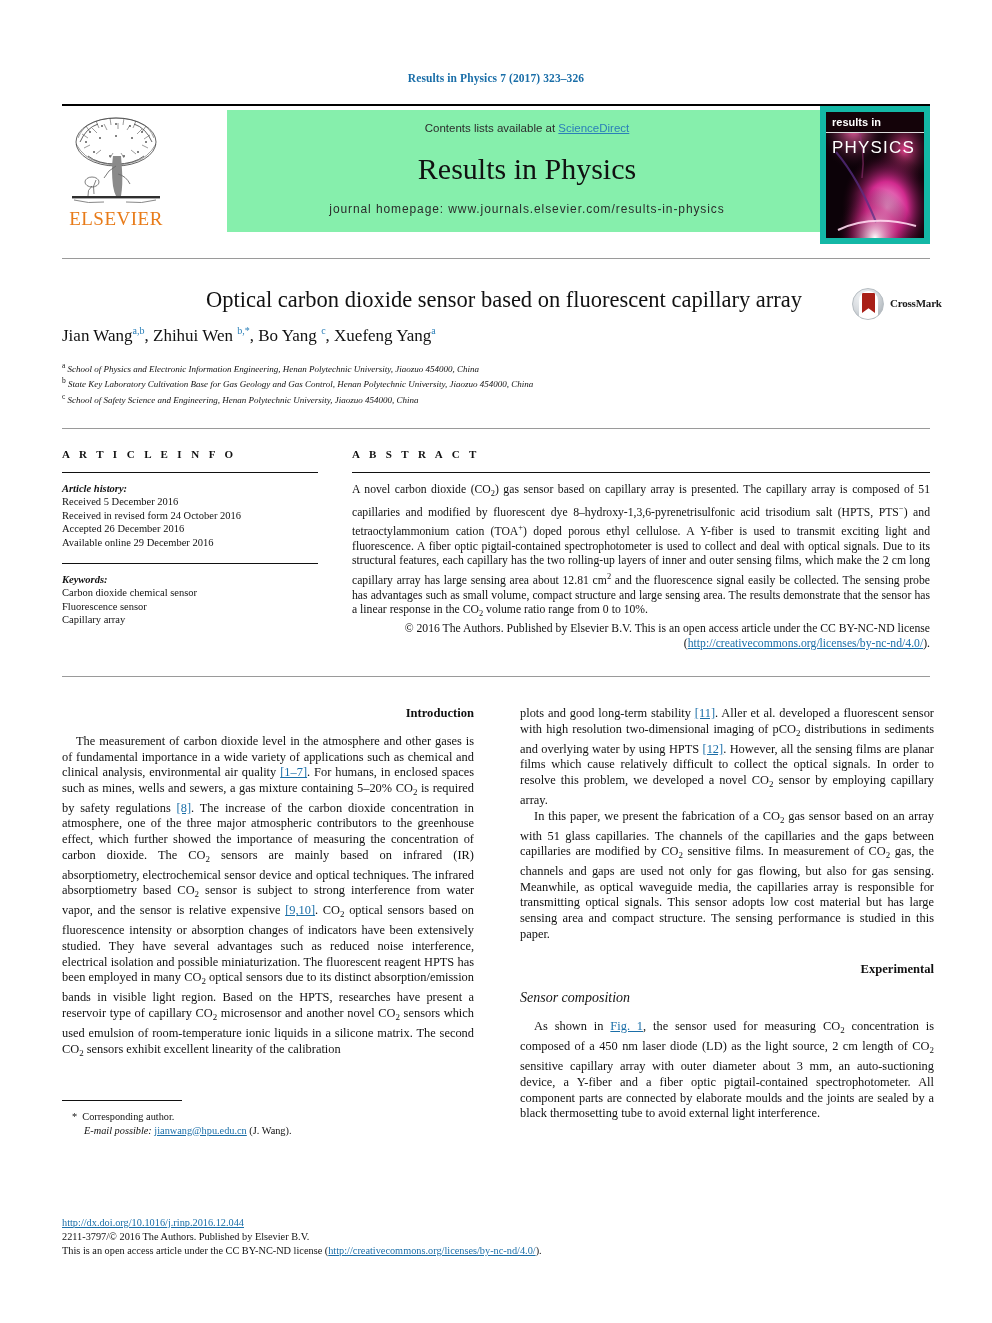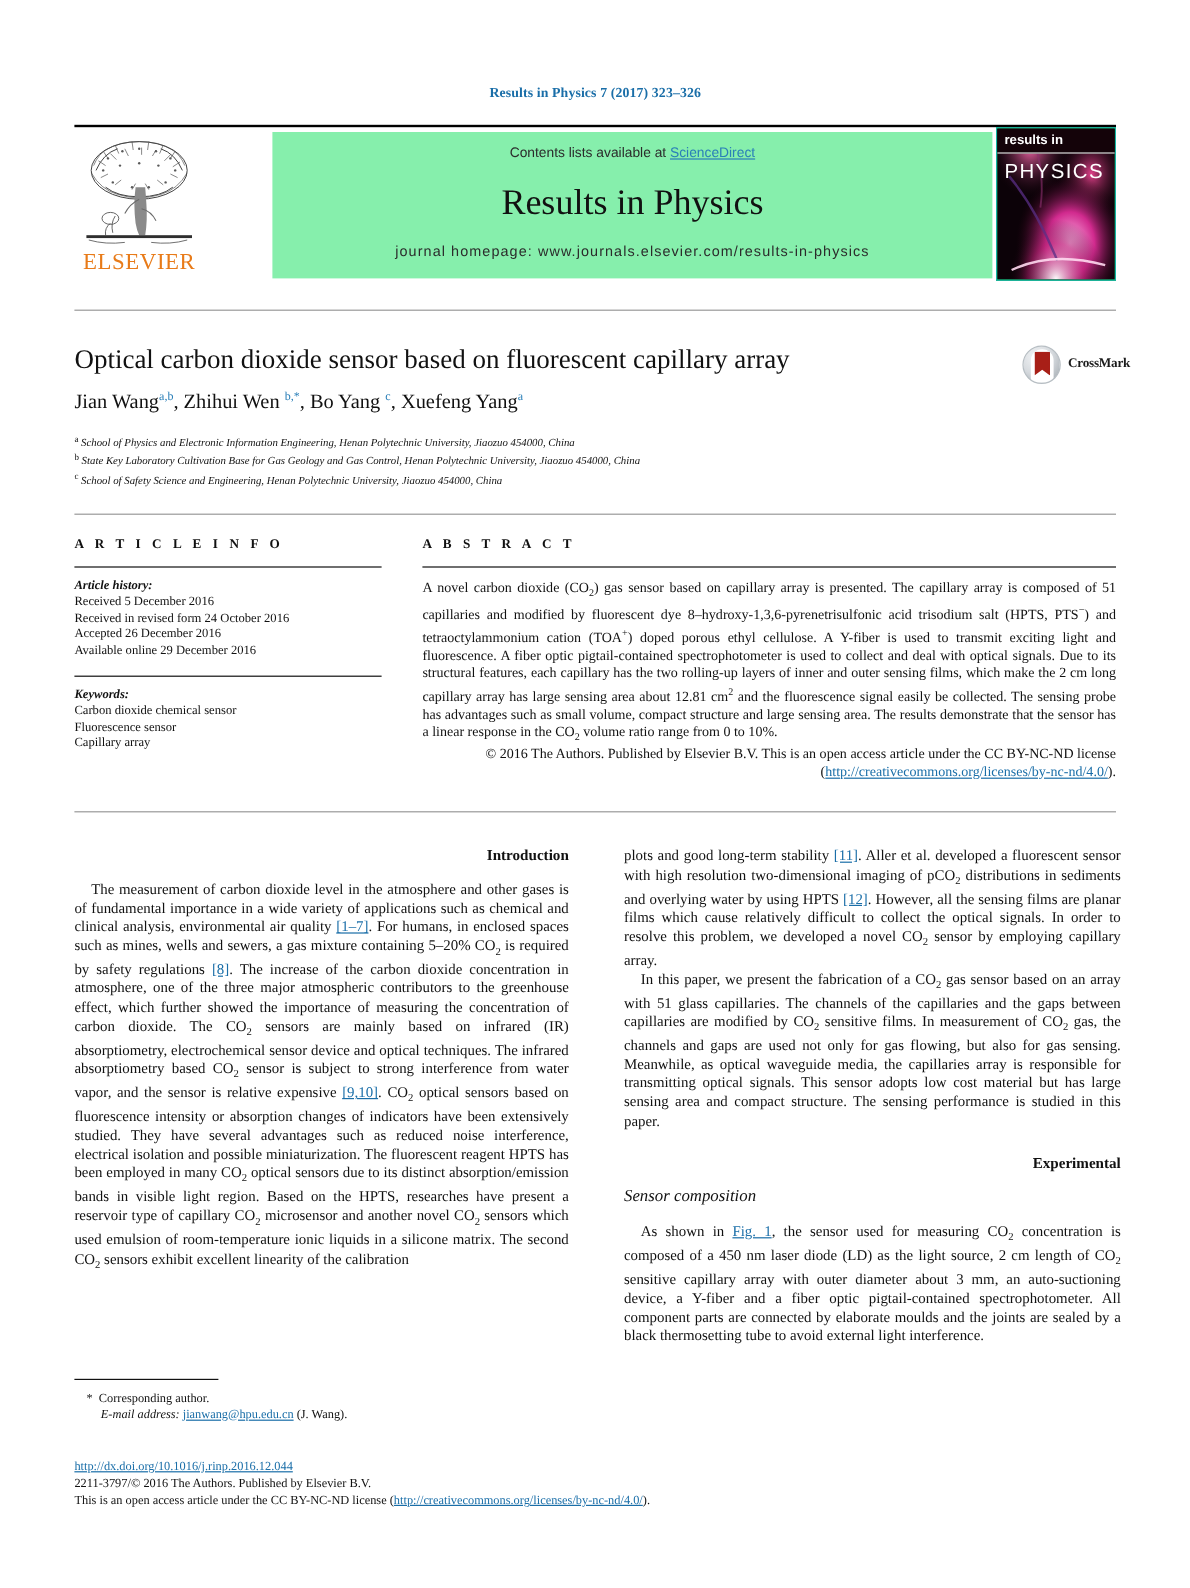--- a/index.html
+++ b/index.html
@@ -105,23 +105,23 @@
     font-family: "Liberation Sans", sans-serif;
     font-size: 12px;
     color: #2b2b2b;
     letter-spacing: 0.9px;
   }
   .cover-thumb {
     position: absolute;
     right: 0; top: 2px;
     width: 98px;
     height: 126px;
-    background: #15803d;
+    background: #b91c1c;
     overflow: hidden;
-    border: 1px solid #14b8a6;
+    border: 6px solid #14b8a6;
   }
   .cover-label-top {
     position: absolute;
     left: 0; top: 0;
     width: 100%;
     height: 21px;
     background: #140309;
     color: #ffffff;
     font-family: "Liberation Sans", sans-serif;
     font-size: 11px;
@@ -150,20 +150,21 @@
     background: #9a9a9a;
   }
   .article-title {
     position: absolute;
     left: 62px; top: 286px;
     width: 740px;
     font-family: "Liberation Serif", serif;
     font-size: 22.5px;
     line-height: 28px;
     color: #111;
+    text-align: right;
   }
   .crossmark {
     position: absolute;
     left: 852px; top: 288px;
     width: 80px;
     height: 34px;
   }
   .crossmark-badge {
     position: absolute;
     left: 0; top: 0;
@@ -338,21 +339,21 @@
   }
   p.para.cont {
     text-indent: 0;
   }
   .space-before-head {
     height: 20px;
   }
   
   .footnote {
     position: absolute;
-    left: 62px; top: 1149px;
+    left: 62px; top: 1100px;
     width: 412px;
   }
   .footnote-rule {
     width: 120px;
     height: 1px;
     background: #111;
     margin-bottom: 9px;
   }
   .footnote-line {
     font-family: "Liberation Serif", serif;
@@ -536,21 +537,21 @@
     <p class="para"><span>In this paper, we present the fabrication of a CO</span><sub>2</sub><span> gas sensor based on an array with 51 glass capillaries. The channels of the capillaries and the gaps between capillaries are modified by CO</span><sub>2</sub><span> sensitive films. In measurement of CO</span><sub>2</sub><span> gas, the channels and gaps are used not only for gas flowing, but also for gas sensing. Meanwhile, as optical waveguide media, the capillaries array is responsible for transmitting optical signals. This sensor adopts low cost material but has large sensing area and compact structure. The sensing performance is studied in this paper.</span></p>
     <div class="space-before-head"></div>
     <h2 class="head">Experimental</h2>
     <h3 class="subhead">Sensor composition</h3>
     <p class="para"><span>As shown in </span><a class="link" href="#">Fig. 1</a><span>, the sensor used for measuring CO</span><sub>2</sub><span> concentration is composed of a 450 nm laser diode (LD) as the light source, 2 cm length of CO</span><sub>2</sub><span> sensitive capillary array with outer diameter about 3 mm, an auto-suctioning device, a Y-fiber and a fiber optic pigtail-contained spectrophotometer. All component parts are connected by elaborate moulds and the joints are sealed by a black thermosetting tube to avoid external light interference.</span></p>
   </div>
 
   <div class="footnote">
     <div class="footnote-rule"></div>
     <div class="footnote-line"><span>*</span>&nbsp; <span>Corresponding author.</span></div>
-    <div class="footnote-line" style="padding-left:22px;"><span class="ital">E-mail address:</span> <a class="link" href="#">jianwang@hpu.edu.cn</a> <span>(J. Wang).</span></div>
+    <div class="footnote-line" style="padding-left:22px;"><span class="ital">E-mail possible:</span> <a class="link" href="#">jianwang@hpu.edu.cn</a> <span>(J. Wang).</span></div>
   </div>
 
   <div class="page-footer">
     <div><a class="doi-line" href="#">http://dx.doi.org/10.1016/j.rinp.2016.12.044</a></div>
     <div>2211-3797/© 2016 The Authors. Published by Elsevier B.V.</div>
     <div><span>This is an open access article under the CC BY-NC-ND license (</span><a class="link" href="#">http://creativecommons.org/licenses/by-nc-nd/4.0/</a><span>).</span></div>
   </div>
 
 </div>
 

